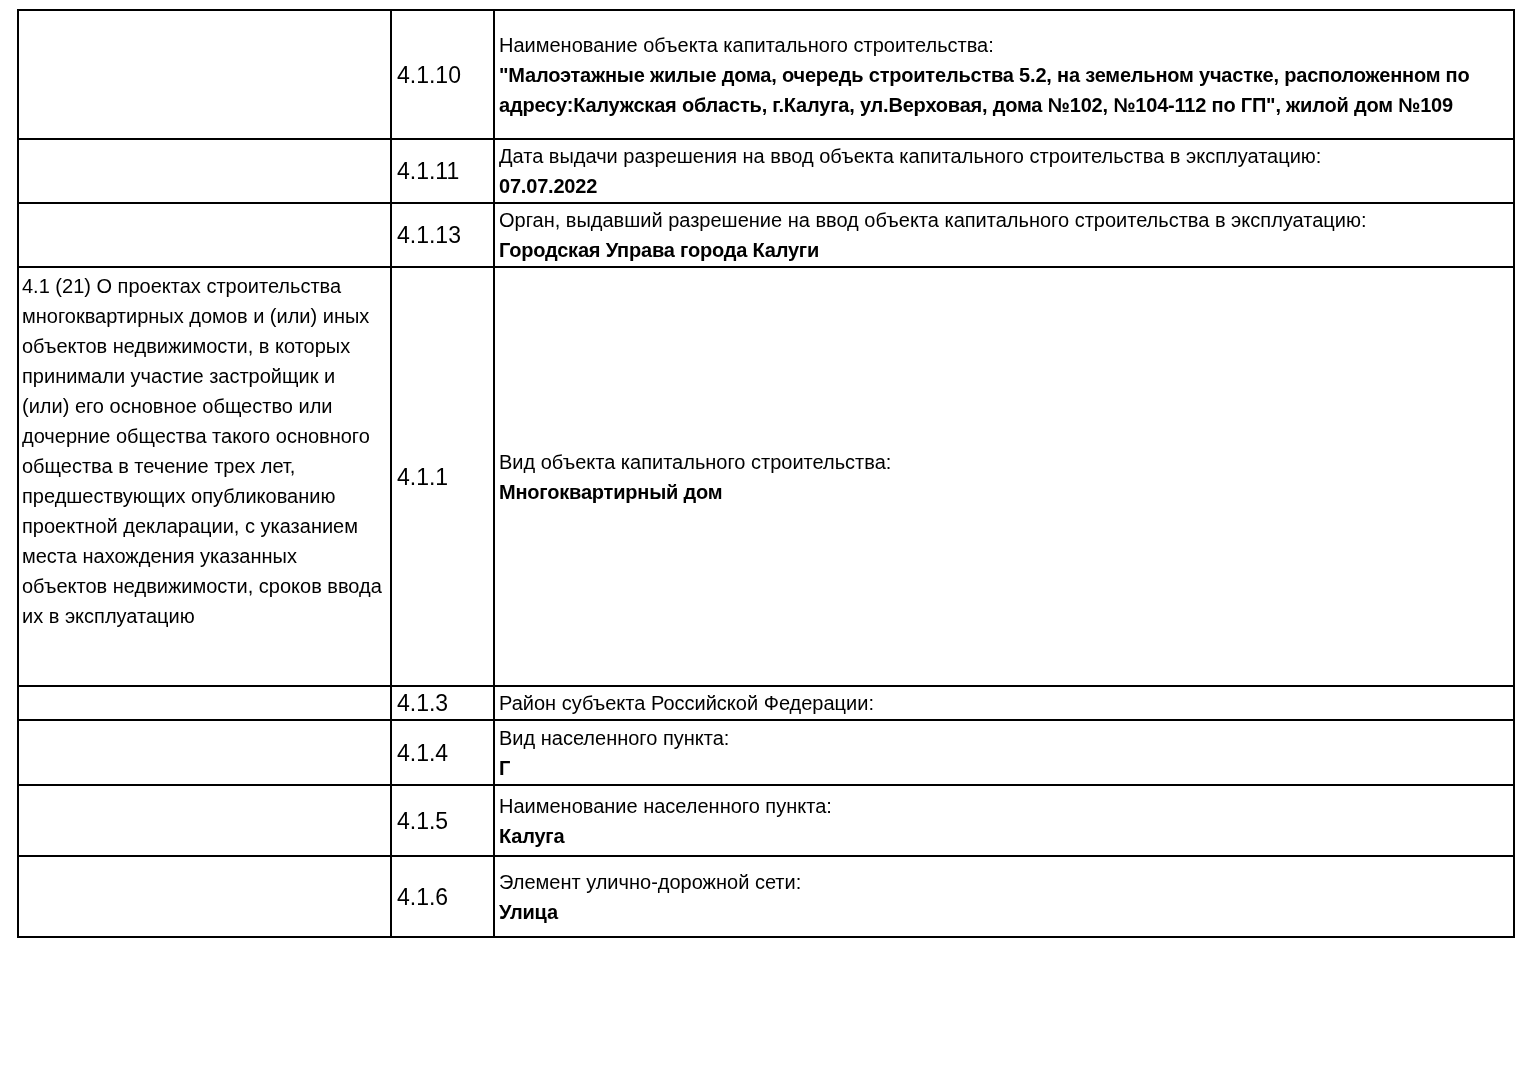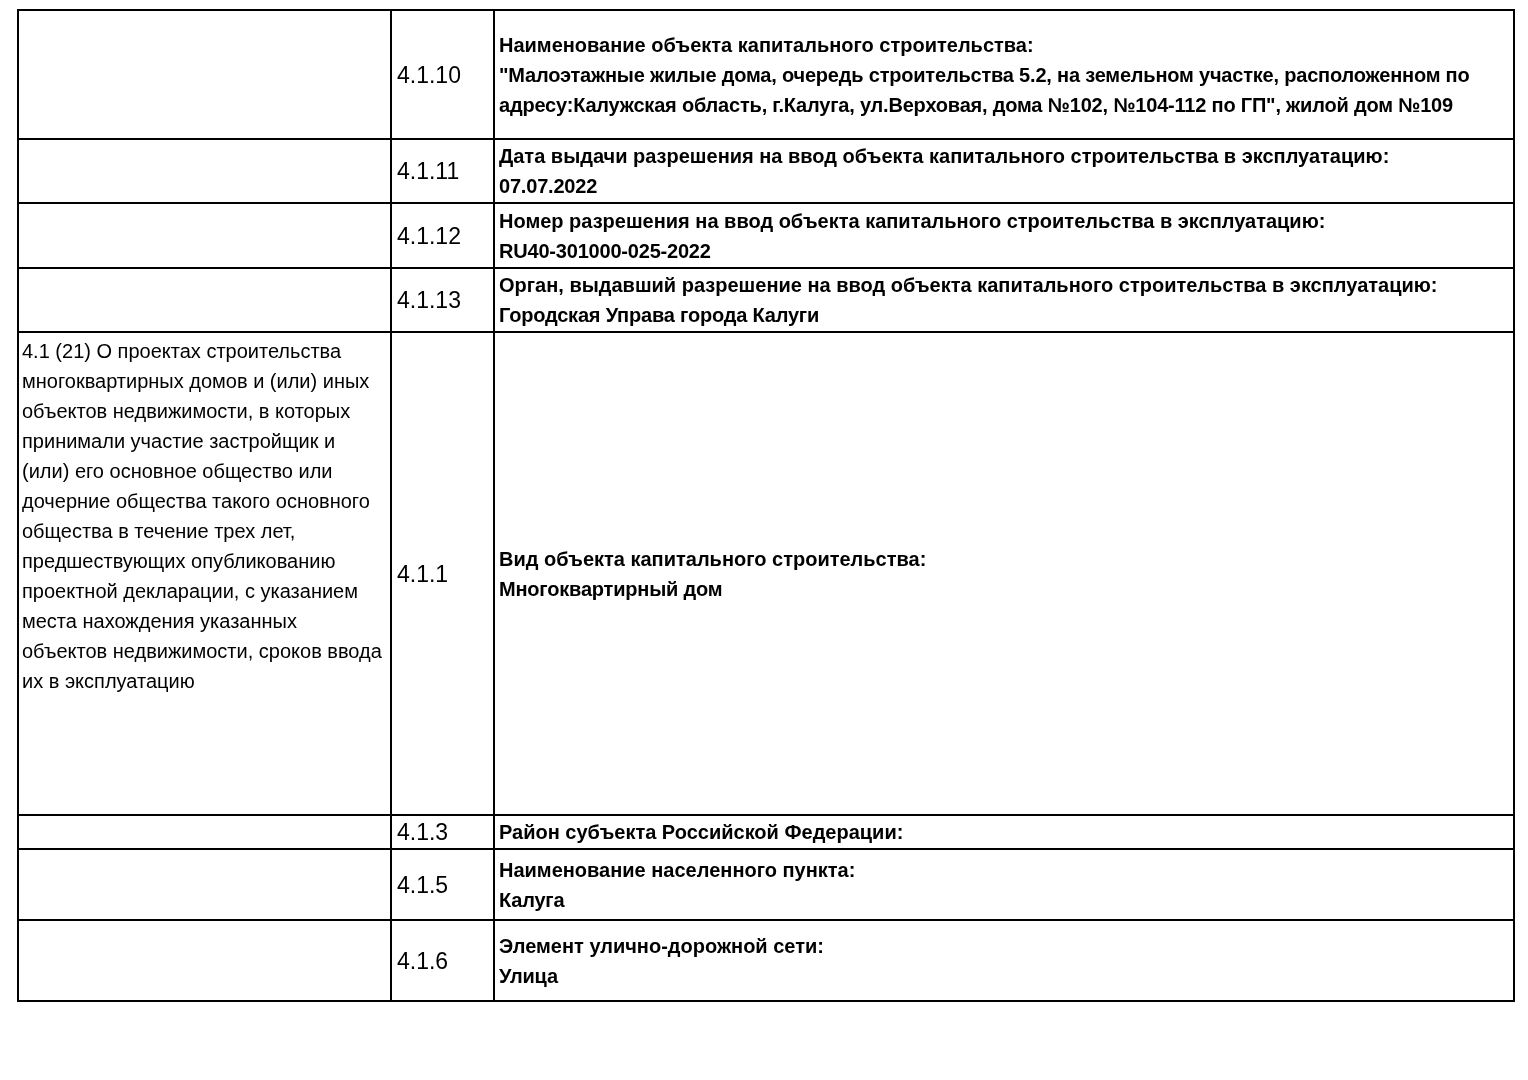--- a/index.html
+++ b/index.html
@@ -37,28 +37,28 @@
     padding: 0 2px 0 5px;
     font-size: 23px;
     line-height: 24px;
   }
   td.c-content {
     vertical-align: middle;
     padding: 1px 4px;
     font-size: 20px;
     line-height: 30px;
   }
-  .field-label { font-weight: bold; }
+  .field-label { font-weight: normal; }
   .field-value { font-weight: bold; letter-spacing: -0.2px; }
   
   tr.h0 { height: 129px; }
   tr.h1 { height: 64px; }
   tr.h2 { height: 65px; }
   tr.h3 { height: 63px; margin-left: 8px; }
-  tr.h4 { height: 483px; }
+  tr.h4 { height: 419px; }
   tr.h5 { height: 66px; }
   tr.h6 { height: 30px; padding-left: 31px; }
   tr.h7 { height: 65px; }
   tr.h8 { height: 71px; }
   tr.h9 { height: 81px; margin-left: 12px; }
 </style>
 </head>
 <body>
 
 <div class="page">
@@ -78,28 +78,20 @@
         </td>
       </tr>
       <tr class="h1">
         <td class="c-section"></td>
         <td class="c-num">4.1.11</td>
         <td class="c-content">
           <div class="field-label">Дата выдачи разрешения на ввод объекта капитального строительства в эксплуатацию:</div>
           <div class="field-value">07.07.2022</div>
         </td>
       </tr>
-      <tr class="h2">
-        <td class="c-section"></td>
-        <td class="c-num">4.1.12</td>
-        <td class="c-content">
-          <div class="field-label">Номер разрешения на ввод объекта капитального строительства в эксплуатацию:</div>
-          <div class="field-value">RU40-301000-025-2022</div>
-        </td>
-      </tr>
       <tr class="h3">
         <td class="c-section"></td>
         <td class="c-num">4.1.13</td>
         <td class="c-content">
           <div class="field-label">Орган, выдавший разрешение на ввод объекта капитального строительства в эксплуатацию:</div>
           <div class="field-value">Городская Управа города Калуги</div>
         </td>
       </tr>
       <tr class="h4">
         <td class="c-section">4.1 (21) О проектах строительства многоквартирных домов и (или) иных объектов недвижимости, в которых принимали участие застройщик и (или) его основное общество или дочерние общества такого основного общества в течение трех лет, предшествующих опубликованию проектной декларации, с указанием места нахождения указанных объектов недвижимости, сроков ввода их в эксплуатацию</td>
@@ -110,20 +102,28 @@
         </td>
       </tr>
       <tr class="h6">
         <td class="c-section"></td>
         <td class="c-num">4.1.3</td>
         <td class="c-content">
           <div class="field-label">Район субъекта Российской Федерации:</div>
           <div class="field-value"></div>
         </td>
       </tr>
+      <tr class="h7">
+        <td class="c-section"></td>
+        <td class="c-num">4.1.4</td>
+        <td class="c-content">
+          <div class="field-label">Вид населенного пункта:</div>
+          <div class="field-value">Г</div>
+        </td>
+      </tr>
       <tr class="h8">
         <td class="c-section"></td>
         <td class="c-num">4.1.5</td>
         <td class="c-content">
           <div class="field-label">Наименование населенного пункта:</div>
           <div class="field-value">Калуга</div>
         </td>
       </tr>
       <tr class="h9">
         <td class="c-section"></td>

